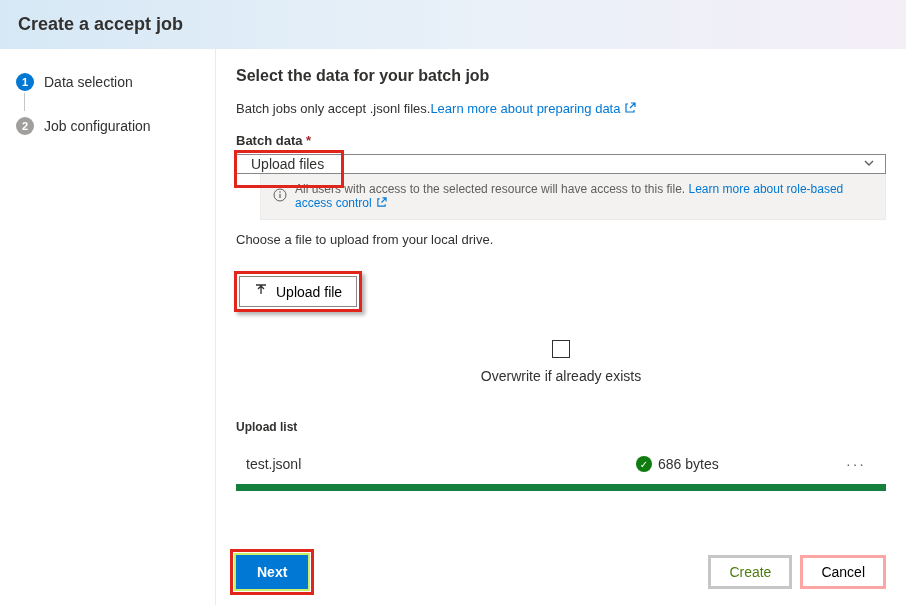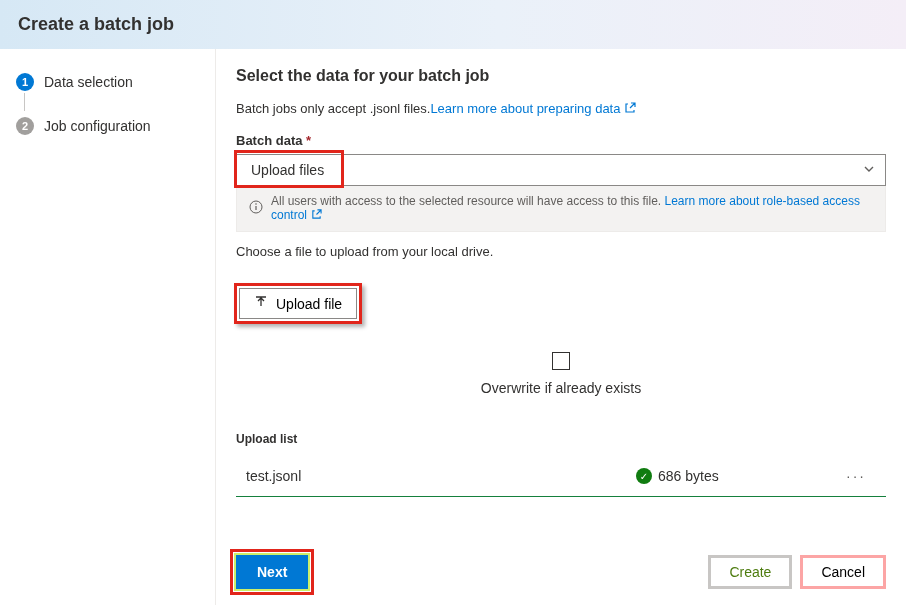--- a/index.html
+++ b/index.html
@@ -13,53 +13,53 @@
   .step-dot.active { background: #0078d4; }
   .step-dot.inactive { background: #a19f9d; }
   .step-line { position: absolute; left: 12px; top: 26px; width: 1px; height: 18px; background: #c8c6c4; }
   .main { flex: 1; padding: 18px 20px 0 20px; border-left: 1px solid #edebe9; position: relative; }
   .main h2 { font-size: 16px; font-weight: 600; margin-bottom: 16px; }
   .subtext { font-size: 13px; margin-bottom: 16px; }
   .link { color: #0078d4; text-decoration: none; cursor: pointer; }
   .ext-icon { display: inline-block; margin-left: 4px; vertical-align: -1px; }
   .field-label { font-size: 13px; font-weight: 600; margin-bottom: 6px; }
   .req { color: #a4262c; }
-  .select-box { position: relative; border: 1px solid #8a8886; height: 32px; display: flex; align-items: center; justify-content: space-between; padding: 0 10px; cursor: pointer; background: #fff; }
+  .select-box { position: relative; border: 1px solid #8a8886; height: 20px; display: flex; align-items: center; justify-content: space-between; padding: 0 10px; cursor: pointer; background: #fff; }
   .select-box .chev { color: #605e5c; }
   .hl-overlay-red { position: absolute; left: -3px; top: -5px; width: 110px; height: 38px; border: 3px solid #e1251b; pointer-events: none; }
-  .info-bar { background: #f3f2f1; border: 1px solid #edebe9; padding: 8px 12px; font-size: 12px; color: #605e5c; display: flex; align-items: center; gap: 8px; margin-top: 0; border-top: none; }
+  .info-bar { background: #f3f2f1; border: 1px solid #edebe9; padding: 8px 12px; font-size: 12px; color: #605e5c; display: flex; align-items: center; gap: 8px; margin-top: 0; border-top: none; margin-left: 24px; }
   .info-icon { flex-shrink: 0; }
   .choose-text { font-size: 13px; margin-top: 12px; margin-bottom: 26px; }
   .upload-btn-wrap { position: relative; display: inline-block; padding: 3px; }
   .upload-btn-wrap::before { content: ""; position: absolute; inset: -2px; border: 3px solid #e1251b; box-shadow: 3px 3px 4px rgba(0,0,0,0.3); }
   .upload-btn { position: relative; border: 1px solid #8a8886; background: #fff; padding: 6px 14px; font-size: 14px; display: flex; align-items: center; gap: 8px; cursor: pointer; }
   .checkbox-row { display: flex; align-items: center; gap: 10px; margin-top: 30px; font-size: 14px; flex-direction: column; }
   .checkbox { width: 18px; height: 18px; border: 1px solid #323130; cursor: pointer; }
   .upload-list-label { font-weight: 600; font-size: 12px; margin-top: 36px; margin-bottom: 10px; }
-  .upload-row { display: flex; align-items: center; padding: 12px 10px; border-bottom: 1px solid #15803d; font-size: 14px; }
+  .upload-row { display: flex; align-items: center; padding: 12px 10px; border-bottom: 7px solid #15803d; font-size: 14px; }
   .upload-row .fname { flex: 1; }
   .upload-row .fsize { display: flex; align-items: center; gap: 6px; width: 200px; }
   .upload-row .more { width: 40px; text-align: center; letter-spacing: 2px; cursor: pointer; color: #605e5c; }
   .check-circle { width: 16px; height: 16px; border-radius: 50%; background: #107c10; display: inline-flex; align-items: center; justify-content: center; color: #fff; font-size: 10px; }
   .footer { position: absolute; bottom: 0; left: 0; right: 0; padding: 12px 20px 16px 20px; display: flex; align-items: center; }
   .footer .spacer { flex: 1; }
   .next-wrap { position: relative; display: inline-block; }
   .next-wrap::before { content: ""; position: absolute; inset: -6px; border: 3px solid #e1251b; }
   .next-wrap::after { content: ""; position: absolute; inset: -2px; border: 2px solid #ccef6a; }
   .btn { border: 3px solid #fca5a5; background: #fff; padding: 6px 18px; font-size: 14px; cursor: pointer; }
   .btn.primary { background: #0078d4; color: #fff; border-color: #0078d4; font-weight: 600; }
   .btn.disabled { color: #4d7c0f; border-color: #c8c6c4; cursor: default; }
   .btn + .btn { margin-left: 8px; }
   .select-text { padding: 2px 4px; }
 </style>
 </head>
 <body>
 
 <div class="header">
-  <h1>Create a batch job</h1>
+  <h1>Create a accept job</h1>
 </div>
 
 <div class="body">
   <div class="sidebar">
     <div class="step">
       <div class="step-dot active">1</div>
       <span>Data selection</span>
       <div class="step-line"></div>
     </div>
     <div style="height:14px"></div>

